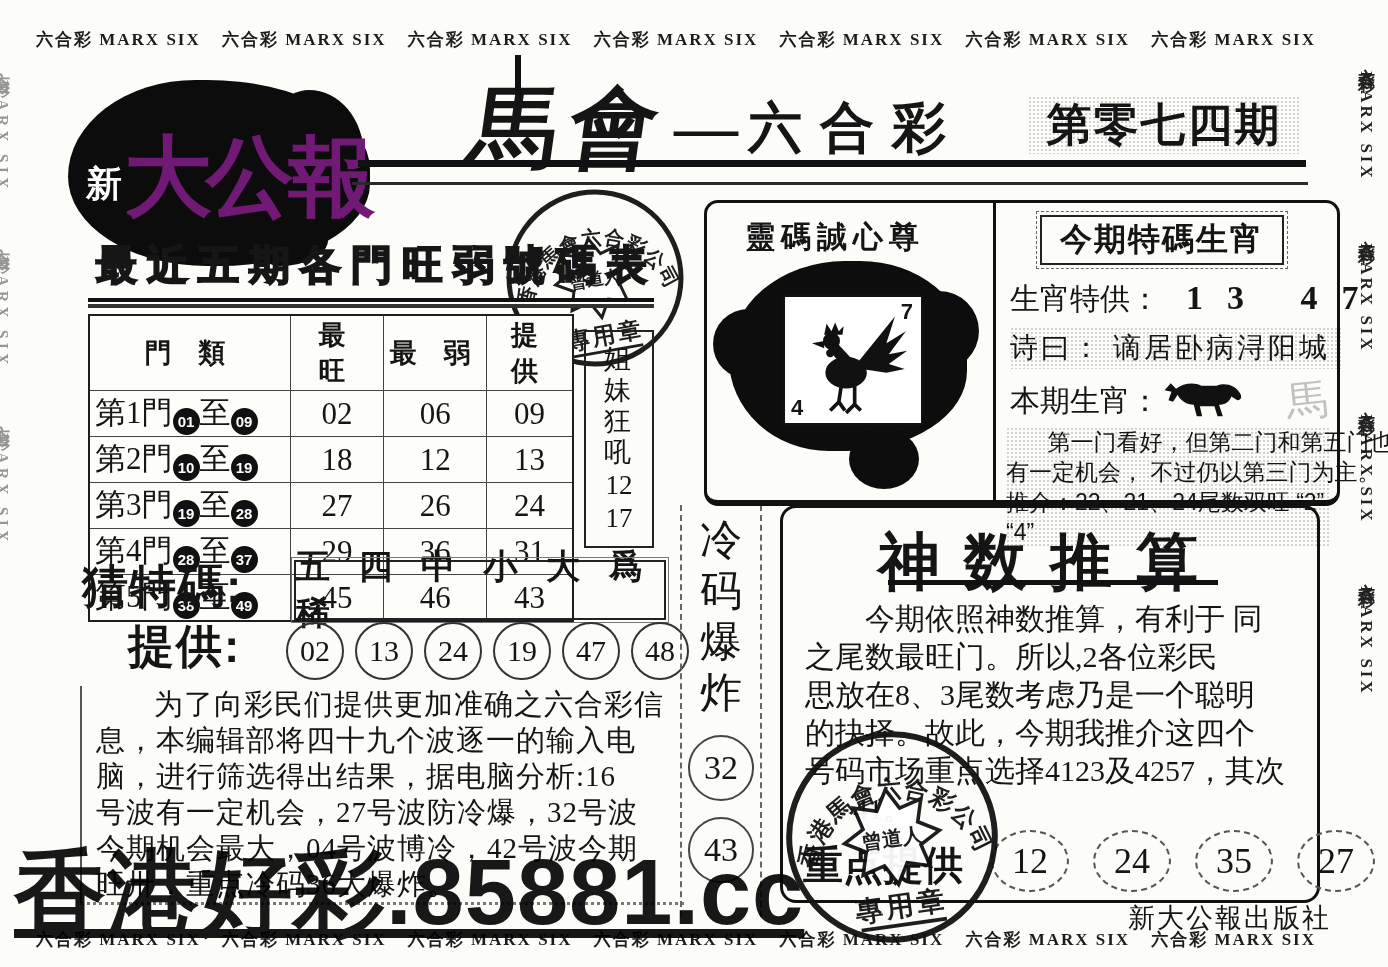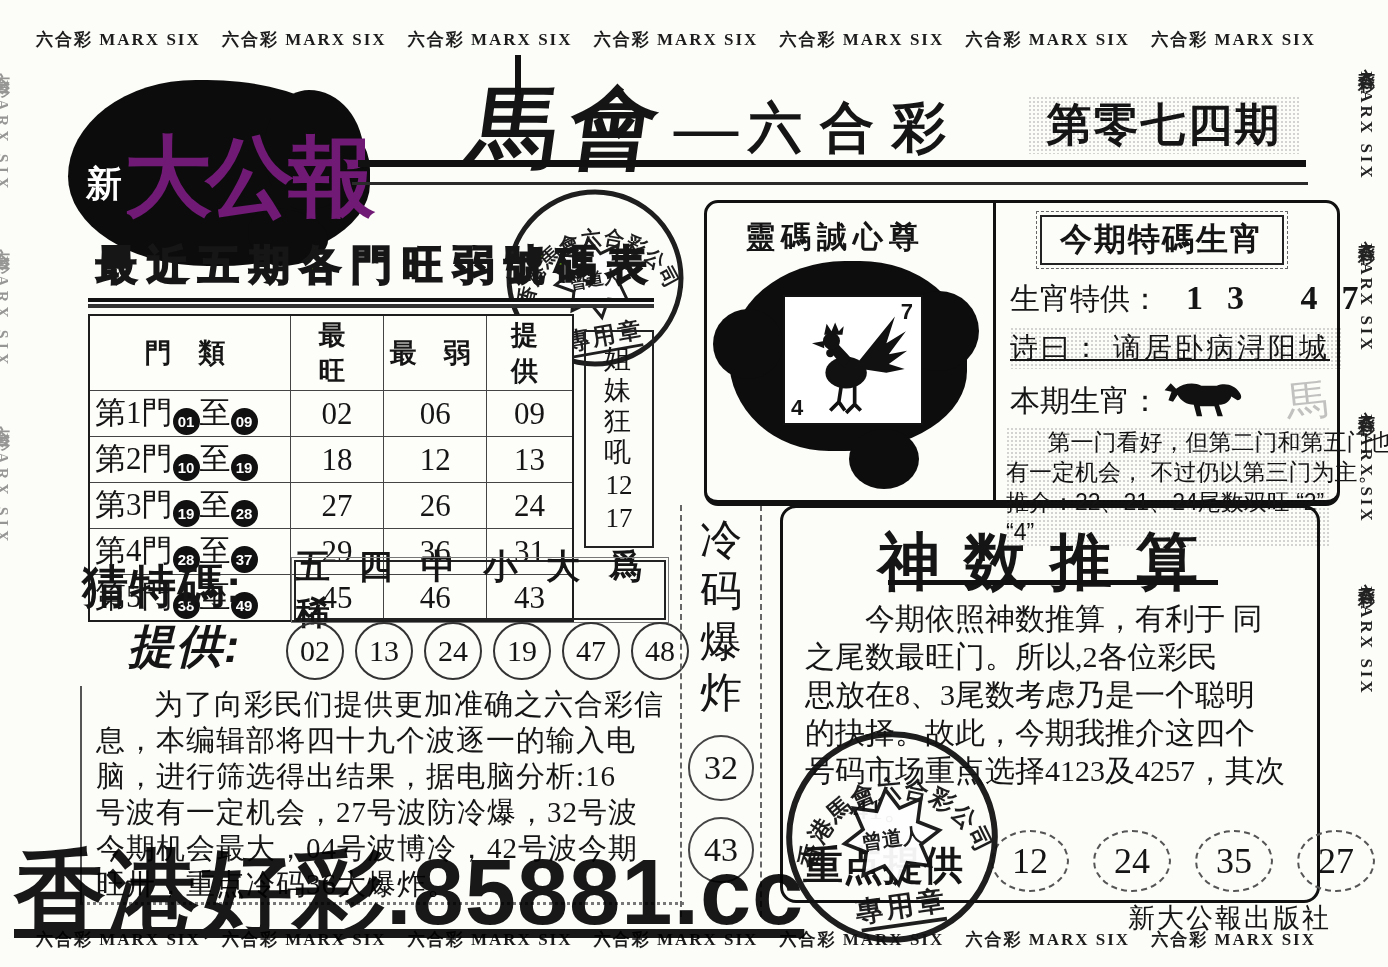--- a/index.html
+++ b/index.html
@@ -58,21 +58,21 @@
   td.gate{font-size:24px;text-align:left !important;padding-left:5px;white-space:nowrap;}
   .bnum{display:inline-flex;width:27px;height:27px;border-radius:50%;background:#111;color:#fff;
         align-items:center;justify-content:center;font:bold 15px "Liberation Sans",sans-serif;vertical-align:-4px;}
   .sisters{left:584px;top:330px;width:66px;height:214px;border:2px solid #222;display:flex;flex-direction:column;
         align-items:center;justify-content:center;gap:2px;font-size:27px;line-height:31px;}
 
   
   .guess-label{left:82px;top:556px;font-family:"Liberation Sans",sans-serif;font-size:46px;font-weight:900;letter-spacing:2px;}
   .guess-box{left:294px;top:560px;width:368px;height:56px;border:2px solid #222;outline:1px solid #777;outline-offset:2px;
         display:flex;align-items:center;justify-content:center;font-size:34px;font-weight:600;letter-spacing:10px;}
-  .offer-label{left:128px;top:616px;font-family:"Liberation Sans",sans-serif;font-size:46px;font-weight:900;letter-spacing:2px;font-style:italic;}
+  .offer-label{left:128px;top:616px;font-family:"Liberation Sans",sans-serif;font-size:46px;font-weight:900;letter-spacing:2px;}
   .offer-circles{left:286px;top:622px;display:flex;gap:11px;}
   .circle{width:54px;height:54px;border:2px solid #333;border-radius:50%;display:flex;align-items:center;
         justify-content:center;font-size:30px;}
 
   
   .analysis{left:80px;top:686px;width:588px;padding-left:14px;border-left:2px solid #555;
         border-bottom:3px dotted #777;font-size:29px;line-height:36px;letter-spacing:1px;white-space:nowrap;}
   .analysis .ind{text-indent:2em;}
 
   
@@ -92,21 +92,21 @@
   .cloud-bump{position:absolute;left:120px;top:168px;width:70px;height:60px;background:#0d0d0d;border-radius:50%;}
   .spirit-frame{position:absolute;left:76px;top:92px;width:136px;height:126px;background:#fff;border:2px solid #111;}
   .spirit-n7{position:absolute;right:8px;top:2px;font:bold 22px "Liberation Sans",sans-serif;}
   .spirit-n4{position:absolute;left:6px;bottom:2px;font:bold 22px "Liberation Sans",sans-serif;}
 
   .zodiac{position:absolute;left:289px;top:0;width:341px;height:100%;}
   .z-title{position:absolute;left:44px;top:12px;width:240px;height:46px;border:2px solid #222;outline:1px dashed #666;outline-offset:3px;
         display:flex;align-items:center;justify-content:center;font-size:32px;font-weight:700;letter-spacing:2px;}
   .z-row1{position:absolute;left:14px;top:76px;font-size:30px;display:flex;gap:26px;white-space:nowrap;}
   .z-row1 b{font-size:34px;font-weight:600;letter-spacing:24px;}
-  .z-row2{position:absolute;left:14px;top:124px;font-size:28px;letter-spacing:3px;white-space:nowrap;padding:2px 12px 2px 0;text-decoration:underline;}
+  .z-row2{position:absolute;left:14px;top:124px;font-size:28px;letter-spacing:3px;white-space:nowrap;padding:2px 12px 2px 0;}
   .z-row3{position:absolute;left:14px;top:170px;font-size:30px;display:flex;align-items:center;white-space:nowrap;}
   .z-horse-faint{opacity:.25;font-size:42px;margin-left:34px;transform:rotate(-6deg);}
   .z-note{position:absolute;left:10px;top:224px;width:324px;font:23px/30px "Liberation Sans",sans-serif;
         letter-spacing:0;white-space:nowrap;}
   .z-note .ind{text-indent:1.8em;}
 
   
   .divine{left:780px;top:505px;width:540px;height:398px;border:3px solid #111;border-radius:16px;box-sizing:border-box;}
   .d-title{position:absolute;left:0;right:0;top:12px;text-align:center;font-size:62px;font-weight:900;letter-spacing:24px;}
   .d-rule{position:absolute;left:105px;top:72px;width:330px;height:5px;background:#111;}

